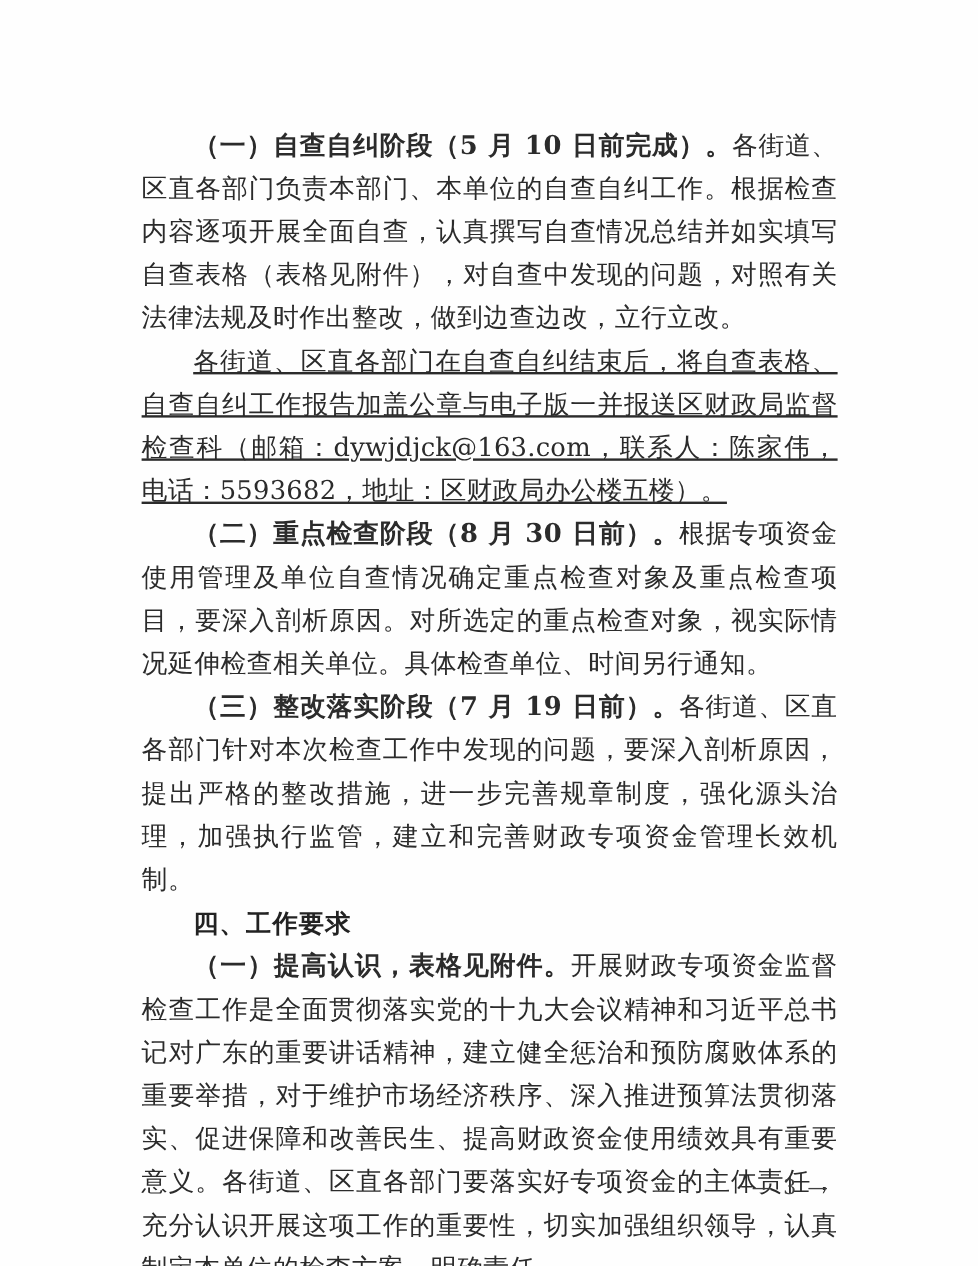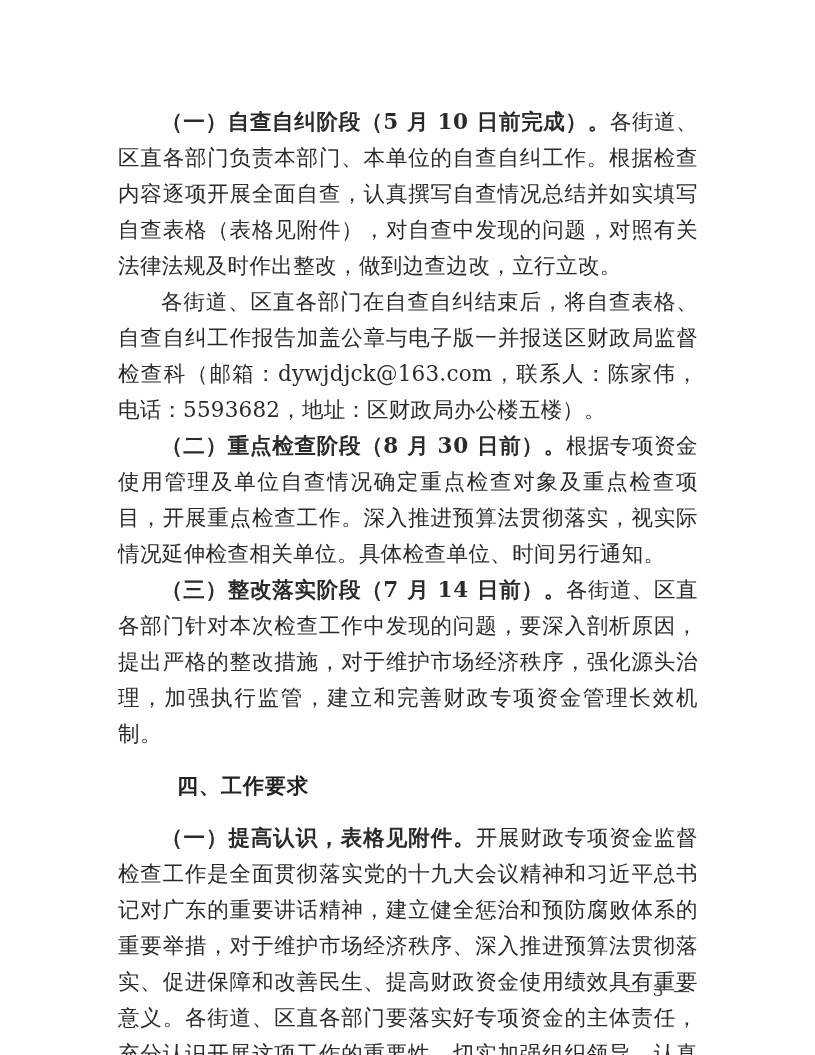--- a/index.html
+++ b/index.html
@@ -50,28 +50,29 @@
     letter-spacing: 0.6px;
   }
 
   
   .section-heading {
     font-family: "DejaVu Sans", "Liberation Sans", sans-serif;
     font-size: 21px;
     font-weight: 700;
     line-height: 36px;
     color: #222222;
-    margin: 16px;
+    margin: 0;
     text-indent: 43px;
     letter-spacing: 1px;
   }
 
   .mono-inline {
     font-family: "DejaVu Serif", "Liberation Serif", serif;
     letter-spacing: 0.2px;
+    text-decoration: underline;
   }
 
   .footer-row {
     position: absolute;
     left: 118px;
     right: 117px;
     top: 980px;
     display: flex;
     justify-content: flex-end;
   }
@@ -88,23 +89,23 @@
 <body>
 
 <div class="page">
 
   <div class="content">
 
     <p class="para"><span class="lead">（一）自查自纠阶段（5 月 10 日前完成）。</span><span>各街道、区直各部门负责本部门、本单位的自查自纠工作。根据检查内容逐项开展全面自查，认真撰写自查情况总结并如实填写自查表格（表格见附件），对自查中发现的问题，对照有关法律法规及时作出整改，做到边查边改，立行立改。</span></p>
 
     <p class="para"><span class="lead"></span><span class="mono-inline">各街道、区直各部门在自查自纠结束后，将自查表格、自查自纠工作报告加盖公章与电子版一并报送区财政局监督检查科（邮箱：dywjdjck@163.com，联系人：陈家伟，电话：5593682，地址：区财政局办公楼五楼）。</span></p>
 
-    <p class="para"><span class="lead">（二）重点检查阶段（8 月 30 日前）。</span><span>根据专项资金使用管理及单位自查情况确定重点检查对象及重点检查项目，开展重点检查工作。深入推进预算法贯彻落实，视实际情况延伸检查相关单位。具体检查单位、时间另行通知。</span></p>
+    <p class="para"><span class="lead">（二）重点检查阶段（8 月 30 日前）。</span><span>根据专项资金使用管理及单位自查情况确定重点检查对象及重点检查项目，要深入剖析原因。对所选定的重点检查对象，视实际情况延伸检查相关单位。具体检查单位、时间另行通知。</span></p>
 
-    <p class="para"><span class="lead">（三）整改落实阶段（7 月 14 日前）。</span><span>各街道、区直各部门针对本次检查工作中发现的问题，要深入剖析原因，提出严格的整改措施，对于维护市场经济秩序，强化源头治理，加强执行监管，建立和完善财政专项资金管理长效机制。</span></p>
+    <p class="para"><span class="lead">（三）整改落实阶段（7 月 19 日前）。</span><span>各街道、区直各部门针对本次检查工作中发现的问题，要深入剖析原因，提出严格的整改措施，进一步完善规章制度，强化源头治理，加强执行监管，建立和完善财政专项资金管理长效机制。</span></p>
 
     <h2 class="section-heading">四、工作要求</h2>
 
     <p class="para"><span class="lead">（一）提高认识，表格见附件。</span><span>开展财政专项资金监督检查工作是全面贯彻落实党的十九大会议精神和习近平总书记对广东的重要讲话精神，建立健全惩治和预防腐败体系的重要举措，对于维护市场经济秩序、深入推进预算法贯彻落实、促进保障和改善民生、提高财政资金使用绩效具有重要意义。各街道、区直各部门要落实好专项资金的主体责任，充分认识开展这项工作的重要性，切实加强组织领导，认真制定本单位的检查方案，明确责任</span></p>
 
   </div>
 
   <div class="footer-row">
     <span class="pagenum-inner">— 3 —</span>
   </div>

